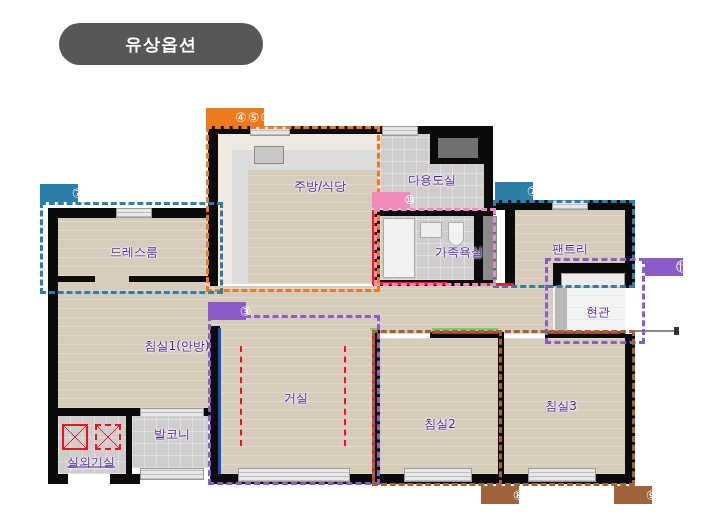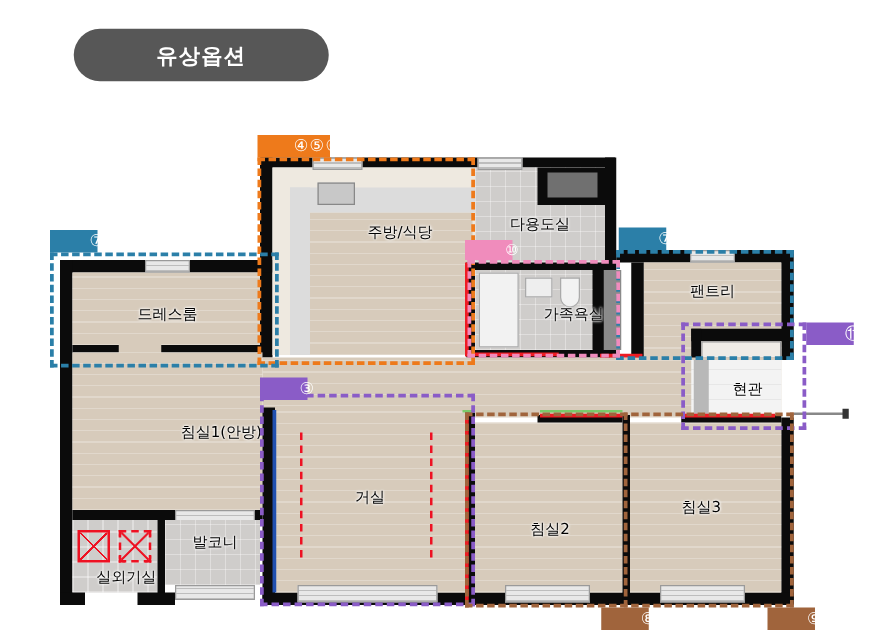--- a/index.html
+++ b/index.html
@@ -10,21 +10,21 @@
           align-items:center; justify-content:center; letter-spacing:1px; }
   .abs { position:absolute; }
   .floor { background:#d7cbbb;
            background-image:repeating-linear-gradient(0deg, rgba(255,255,255,0.25) 0 1px, transparent 1px 9px); }
   .tile { background:#cfcdcb;
           background-image:repeating-linear-gradient(0deg, rgba(255,255,255,0.35) 0 1px, transparent 1px 12px),
                            repeating-linear-gradient(90deg, rgba(255,255,255,0.35) 0 1px, transparent 1px 12px); }
   .wall { background:#0b0b0b; }
   .win { background:#e8e8e8; border:1px solid #9a9a9a; box-sizing:border-box;
          background-image:repeating-linear-gradient(0deg, #bdbdbd 0 1px, transparent 1px 4px); }
-  .label { position:absolute; font-size:12px; color:#000000; text-shadow:0 0 2px #fff, 0 0 2px #fff, 0 0 3px #fff;
+  .label { position:absolute; font-size:12px; color:#4c1d95; text-shadow:0 0 2px #fff, 0 0 2px #fff, 0 0 3px #fff;
            white-space:nowrap; transform:translate(-50%,-50%); }
   .dash { position:absolute; box-sizing:border-box; }
   .badge { position:absolute; color:#fff; font-size:11px; display:flex; align-items:center; justify-content:center;
            box-sizing:border-box; letter-spacing:1px;padding-left:38px; }
   .line { position:absolute; }
 </style>
 </head>
 <body>
 
 <div class="pill">유상옵션</div>
@@ -69,21 +69,21 @@
   <div class="abs" style="left:448px;top:222px;width:16px;height:24px;background:#f2f2f2;border:1px solid #aaa;border-radius:0 0 8px 8px;box-sizing:border-box;"></div>
   <div class="abs" style="left:483px;top:216px;width:14px;height:64px;background:#8a8a8a;"></div>
   <div class="label" style="left:423px;top:252px;margin-left:36px;">가족욕실</div>
 
   <div class="abs floor" style="left:515px;top:210px;width:110px;height:78px;"></div>
   <div class="abs wall" style="left:505px;top:210px;width:10px;height:76px;"></div>
   <div class="abs win" style="left:552px;top:200px;width:36px;height:10px;"></div>
   <div class="abs wall" style="left:553px;top:263px;width:80px;height:10px;"></div>
   <div class="abs wall" style="left:553px;top:263px;width:8px;height:26px;"></div>
   <div class="abs" style="left:561px;top:273px;width:64px;height:14px;background:#efebe6;border:1px solid #999;box-sizing:border-box;"></div>
-  <div class="label" style="left:570px;top:233px;font-family:Liberation Mono, monospace;">팬트리</div>
+  <div class="label" style="left:570px;top:249px;font-family:Liberation Mono, monospace;">팬트리</div>
 
   <div class="abs floor" style="left:210px;top:286px;width:415px;height:48px;"></div>
   <div class="abs floor" style="left:58px;top:282px;width:152px;height:126px;"></div>
 
   <div class="abs" style="left:553px;top:288px;width:72px;height:44px;background:#f3f3f3;
        background-image:repeating-linear-gradient(0deg, rgba(0,0,0,0.05) 0 1px, transparent 1px 12px);"></div>
   <div class="abs" style="left:555px;top:288px;width:12px;height:44px;background:#b8b8b8;"></div>
   <div class="label" style="left:598px;top:312px;">현관</div>
   <div class="abs" style="left:635px;top:330px;width:42px;height:2px;background:#888;"></div>
   <div class="abs" style="left:674px;top:327px;width:5px;height:8px;background:#333;"></div>
@@ -91,21 +91,21 @@
   <div class="label" style="left:135px;top:346px;margin-left:42px;">침실1(안방)</div>
   <div class="abs wall" style="left:58px;top:408px;width:152px;height:8px;"></div>
   <div class="abs win" style="left:140px;top:408px;width:64px;height:10px;"></div>
 
   <div class="abs tile" style="left:58px;top:416px;width:68px;height:58px;"></div>
   <div class="abs wall" style="left:126px;top:416px;width:6px;height:64px;"></div>
   <div class="abs" style="left:62px;top:424px;width:26px;height:26px;border:2px solid #e12;box-sizing:border-box;
        background:linear-gradient(45deg, transparent 48%, #e12 48% 52%, transparent 52%),linear-gradient(-45deg, transparent 48%, #e12 48% 52%, transparent 52%);"></div>
   <div class="abs" style="left:95px;top:424px;width:26px;height:26px;border:2px dashed #e12;box-sizing:border-box;
        background:linear-gradient(45deg, transparent 48%, #e12 48% 52%, transparent 52%),linear-gradient(-45deg, transparent 48%, #e12 48% 52%, transparent 52%);"></div>
-  <div class="label" style="left:101px;top:462px;">실외기실</div>
+  <div class="label" style="left:91px;top:462px;text-decoration:underline;">실외기실</div>
   <div class="abs tile" style="left:132px;top:416px;width:76px;height:52px;"></div>
   <div class="abs win" style="left:140px;top:468px;width:64px;height:12px;"></div>
   <div class="label" style="left:172px;top:434px;">발코니</div>
   <div class="abs wall" style="left:48px;top:474px;width:20px;height:10px;"></div>
   <div class="abs wall" style="left:110px;top:474px;width:30px;height:10px;"></div>
 
   <div class="abs wall" style="left:210px;top:326px;width:10px;height:154px;"></div>
   <div class="abs floor" style="left:220px;top:326px;width:152px;height:148px;"></div>
   <div class="abs win" style="left:238px;top:468px;width:112px;height:14px;"></div>
   <div class="label" style="left:296px;top:398px;">거실</div>

